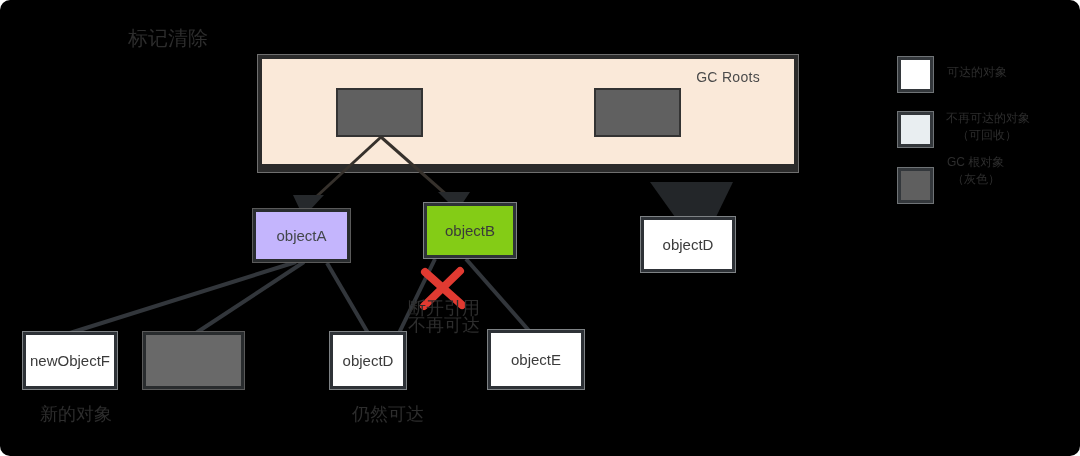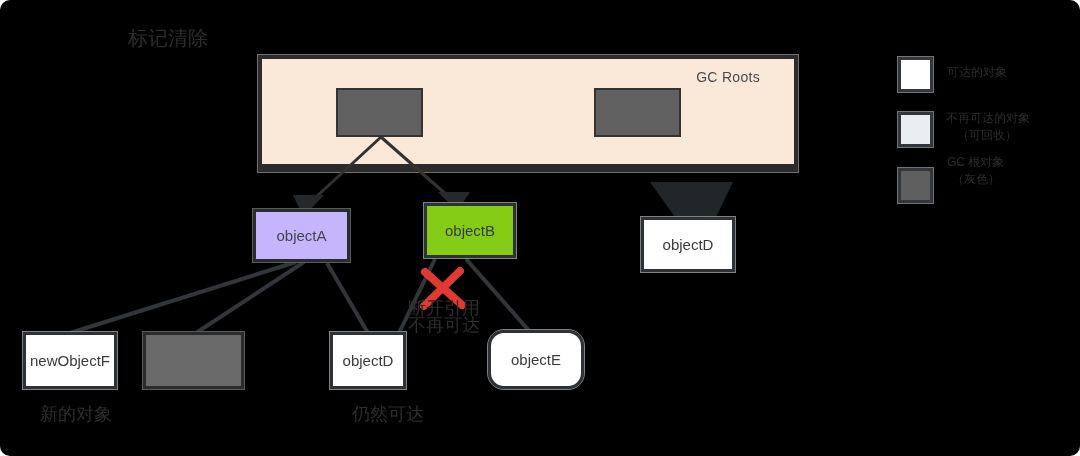--- a/index.html
+++ b/index.html
@@ -21,21 +21,21 @@
   
   .node{position:absolute;box-sizing:border-box;display:flex;align-items:center;justify-content:center;
         font-size:15px;border:3px solid #2e3237;outline:1px solid #7e8285;background:#ffffff;color:#3b3b3b;}
   .node-a{left:253px;top:209px;width:97px;height:53px;background:#c4b5fd;color:#43474b;
           border-color:#292c2e;outline-color:#5a5a5a;}
   .node-b{left:424px;top:203px;width:92px;height:55px;background:#84cc16;color:#3a3a3a;}
   .node-c{left:641px;top:217px;width:94px;height:55px;}
   .node-f{left:23px;top:332px;width:94px;height:57px;justify-content:center;}
   .node-x{left:143px;top:332px;width:101px;height:57px;background:#696969;border-color:#292c2e;outline-color:#5a5a5a;}
   .node-d{left:330px;top:332px;width:76px;height:57px;}
-  .node-e{left:488px;top:330px;width:96px;height:59px;border-radius:16px;}
+  .node-e{left:488px;top:330px;width:96px;height:59px;}
 
   
   .dark-note{position:absolute;color:#2d2d2d;font-size:18px;line-height:17px;white-space:nowrap;}
   .note-title{left:128px;top:30px;font-size:20px;}
   .note-broken{left:408px;top:300px;}
   .note-f{left:40px;top:406px;}
   .note-d{left:352px;top:406px;}
   .legend-swatch{position:absolute;width:35px;height:35px;box-sizing:border-box;
                  border:3px solid #33373b;outline:1px solid #6f7376;}
   .sw1{left:898px;top:57px;}

